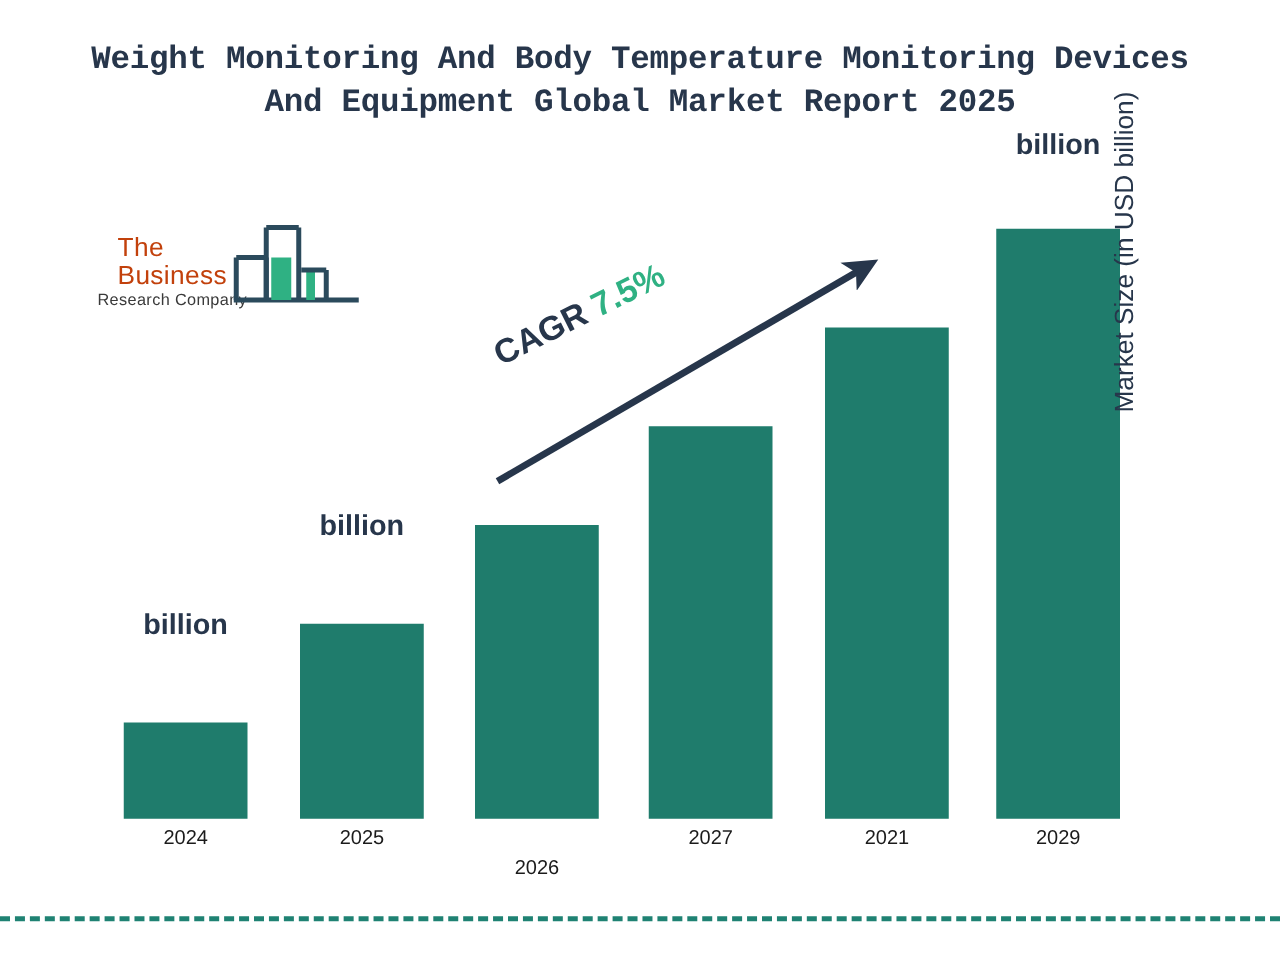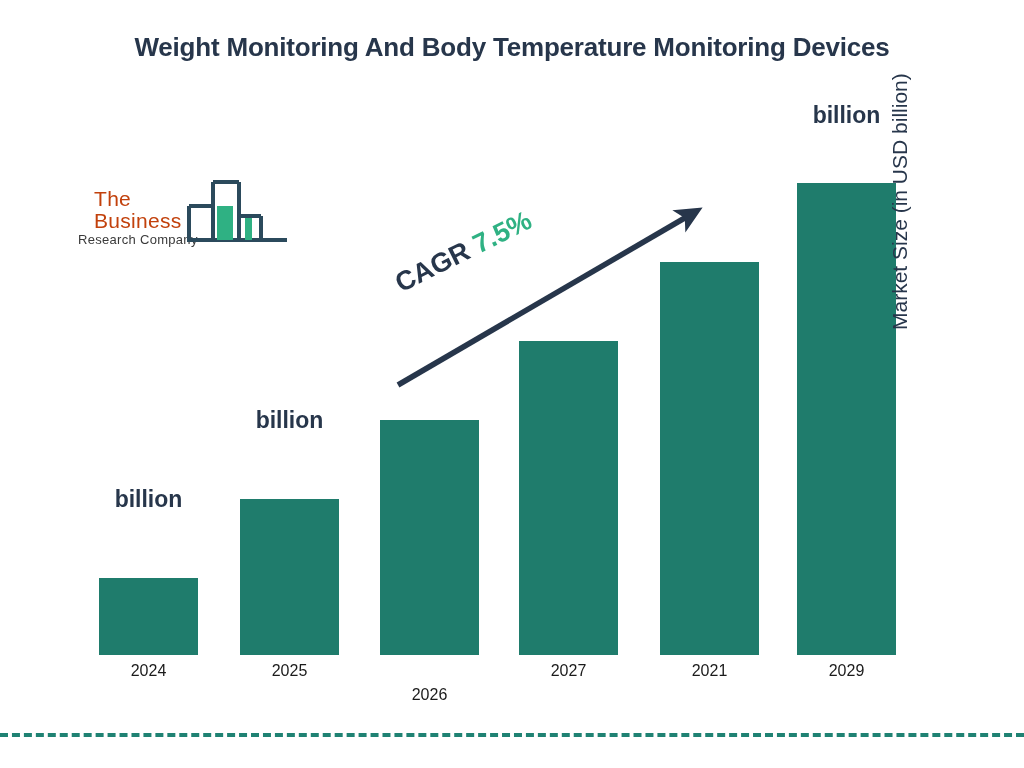--- a/index.html
+++ b/index.html
@@ -21,21 +21,21 @@
     inset: 0;
   }
 
   
   .title {
     position: absolute;
     left: 62px;
     top: 30px;
     width: 900px;
     text-align: center;
-    font-family: Liberation Sans, sans-serif;
+    font-family: Liberation Mono, monospace;
     font-size: 26px;
     font-weight: bold;
     line-height: 1.33;
     color: #27364B;
     letter-spacing: -0.2px;
   }
   .title .line { display: block; }
 
   
   .logo {
@@ -154,20 +154,21 @@
     border-top: 4px dashed #1F8273;
   }
 </style>
 </head>
 <body>
 
 <div class="chart-root">
 
   <div class="title">
     <span class="line">Weight Monitoring And Body Temperature Monitoring Devices</span>
+    <span class="line">And Equipment Global Market Report 2025</span>
   </div>
 
   <div class="logo">
     <div class="logo-text">
       <span class="l1">The Business</span>
       <span class="l2">Research Company</span>
     </div>
     <svg class="logo-mark" width="108" height="72" viewBox="0 0 108 72">
 
       <path d="M4 64 H104" stroke="#2B4A5C" stroke-width="4" fill="none"></path>

